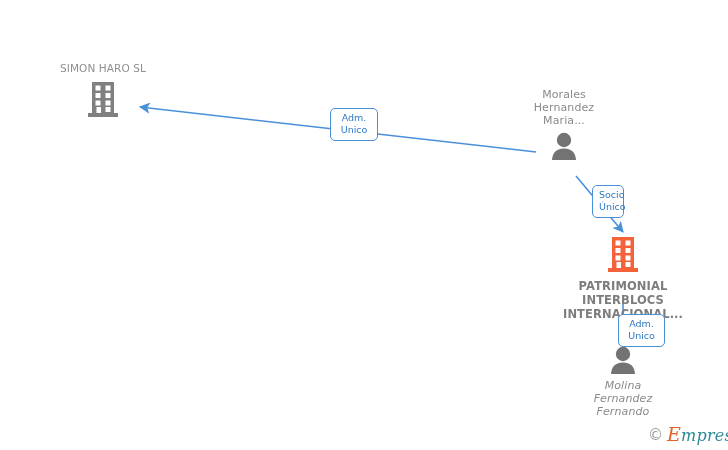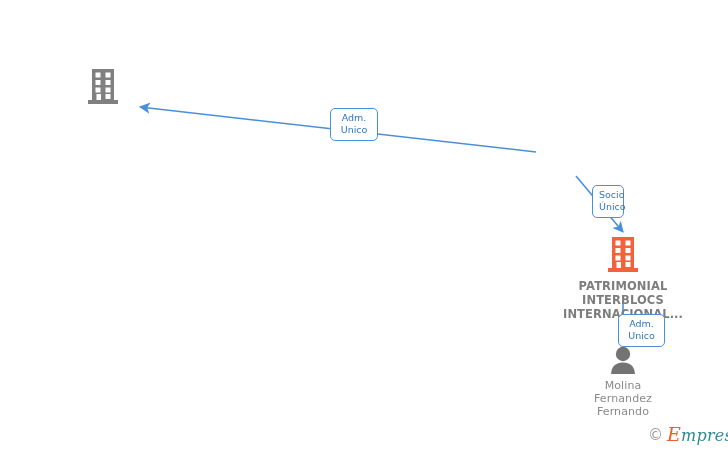--- a/index.html
+++ b/index.html
@@ -122,36 +122,48 @@
     <g>
       <line x1="576" y1="176" x2="623" y2="232" stroke="#4a90d9" stroke-width="1.6" marker-end="url(#arrow-dr)"></line>
     </g>
 
     <g>
       <line x1="623" y1="350" x2="623" y2="300" stroke="#4a90d9" stroke-width="1.6"></line>
     </g>
   </svg>
 
   <div class="node" style="left:48px; top:62px; width:110px;">
+    <div class="node-label company-left">SIMON HARO SL</div>
     <div class="icon-wrap" style="margin-top:6px;">
       <svg class="bld" width="32" height="38" viewBox="0 0 32 38">
         <rect x="5" y="1" width="22" height="31" fill="#808080"></rect>
         <rect x="1" y="32" width="30" height="4" fill="#808080"></rect>
         <rect x="8.5" y="4.5" width="5" height="5" fill="#ffffff"></rect>
         <rect x="18.5" y="4.5" width="5" height="5" fill="#ffffff"></rect>
         <rect x="8.5" y="12" width="5" height="5" fill="#ffffff"></rect>
         <rect x="18.5" y="12" width="5" height="5" fill="#ffffff"></rect>
         <rect x="8.5" y="19.5" width="5" height="5" fill="#ffffff"></rect>
         <rect x="18.5" y="19.5" width="5" height="5" fill="#ffffff"></rect>
         <rect x="9.5" y="26" width="4.5" height="6" fill="#ffffff"></rect>
         <rect x="18.5" y="26" width="5" height="5" fill="#ffffff"></rect>
       </svg>
     </div>
   </div>
 
+  <div class="node" style="left:518px; top:88px; width:92px;">
+    <div class="node-label">Morales
+Hernandez
+Maria...</div>
+    <div class="icon-wrap" style="margin-top:5px;">
+      <svg class="per" width="30" height="28" viewBox="0 0 30 28">
+        <circle cx="15" cy="8" r="7.2" fill="#737373"></circle>
+        <path d="M15 16.5 C 6.5 16.5 3.5 21.5 3 28 L 27 28 C 26.5 21.5 23.5 16.5 15 16.5 Z" fill="#737373"></path>
+      </svg>
+    </div>
+  </div>
 
   <div class="node" style="left:563px; top:236px; width:120px;">
     <div class="icon-wrap">
       <svg class="bld" width="32" height="38" viewBox="0 0 32 38">
         <rect x="5" y="1" width="22" height="31" fill="#f4623a"></rect>
         <rect x="1" y="32" width="30" height="4" fill="#f4623a"></rect>
         <rect x="8.5" y="4.5" width="5" height="5" fill="#ffffff"></rect>
         <rect x="18.5" y="4.5" width="5" height="5" fill="#ffffff"></rect>
         <rect x="8.5" y="12" width="5" height="5" fill="#ffffff"></rect>
         <rect x="18.5" y="12" width="5" height="5" fill="#ffffff"></rect>
@@ -166,21 +178,21 @@
 INTERNACIONAL...</div>
   </div>
 
   <div class="node" style="left:577px; top:346px; width:92px;">
     <div class="icon-wrap">
       <svg class="per" width="30" height="28" viewBox="0 0 30 28">
         <circle cx="15" cy="8" r="7.2" fill="#737373"></circle>
         <path d="M15 16.5 C 6.5 16.5 3.5 21.5 3 28 L 27 28 C 26.5 21.5 23.5 16.5 15 16.5 Z" fill="#737373"></path>
       </svg>
     </div>
-    <div class="node-label" style="margin-top:5px;">Molina
+    <div class="node-label" style="margin-top:5px;font-style:italic;">Molina
 Fernandez
 Fernando</div>
   </div>
 
   <div class="rel-box" style="left:312px; top:108px; width:48px;">Adm.
 Unico</div>
 
   <div class="rel-box" style="left:574px; top:185px; width:32px;">Socio
 Único</div>
 

